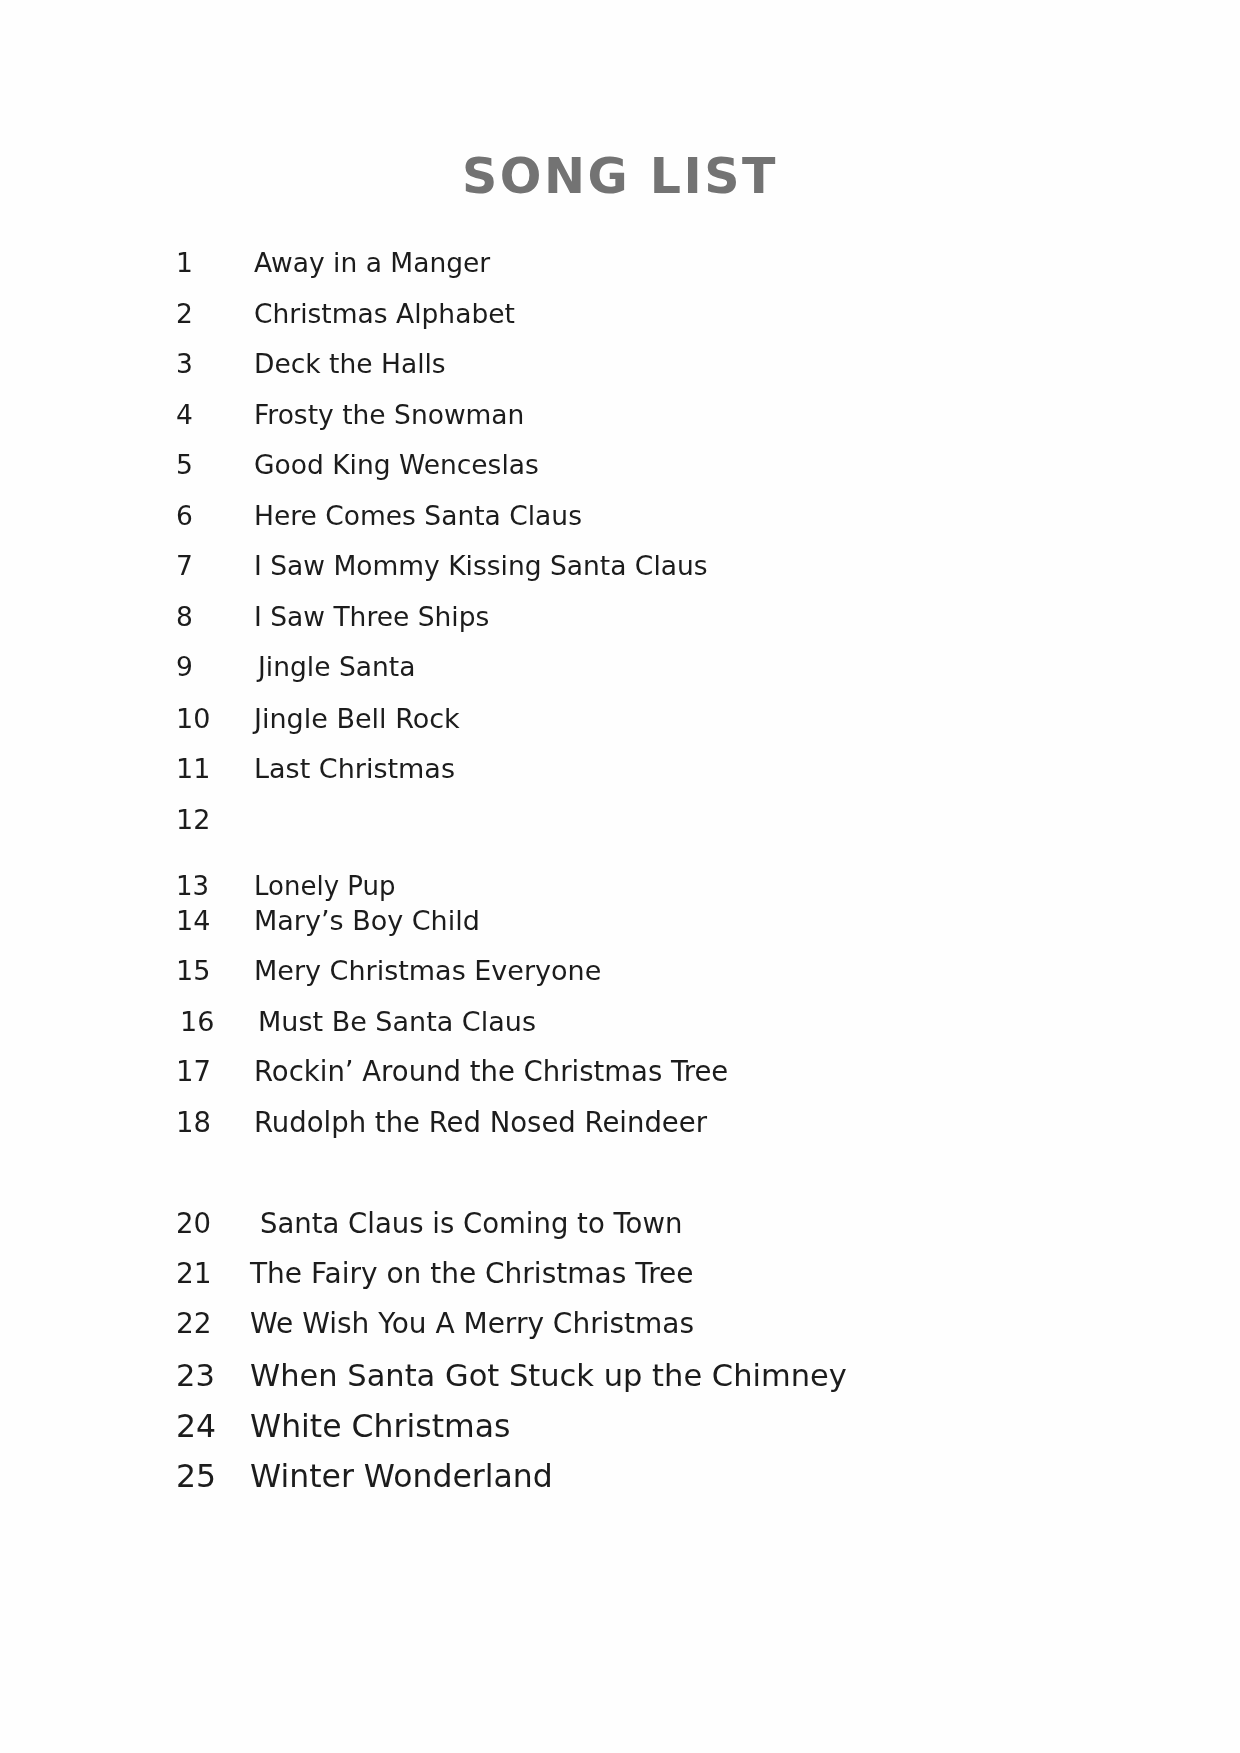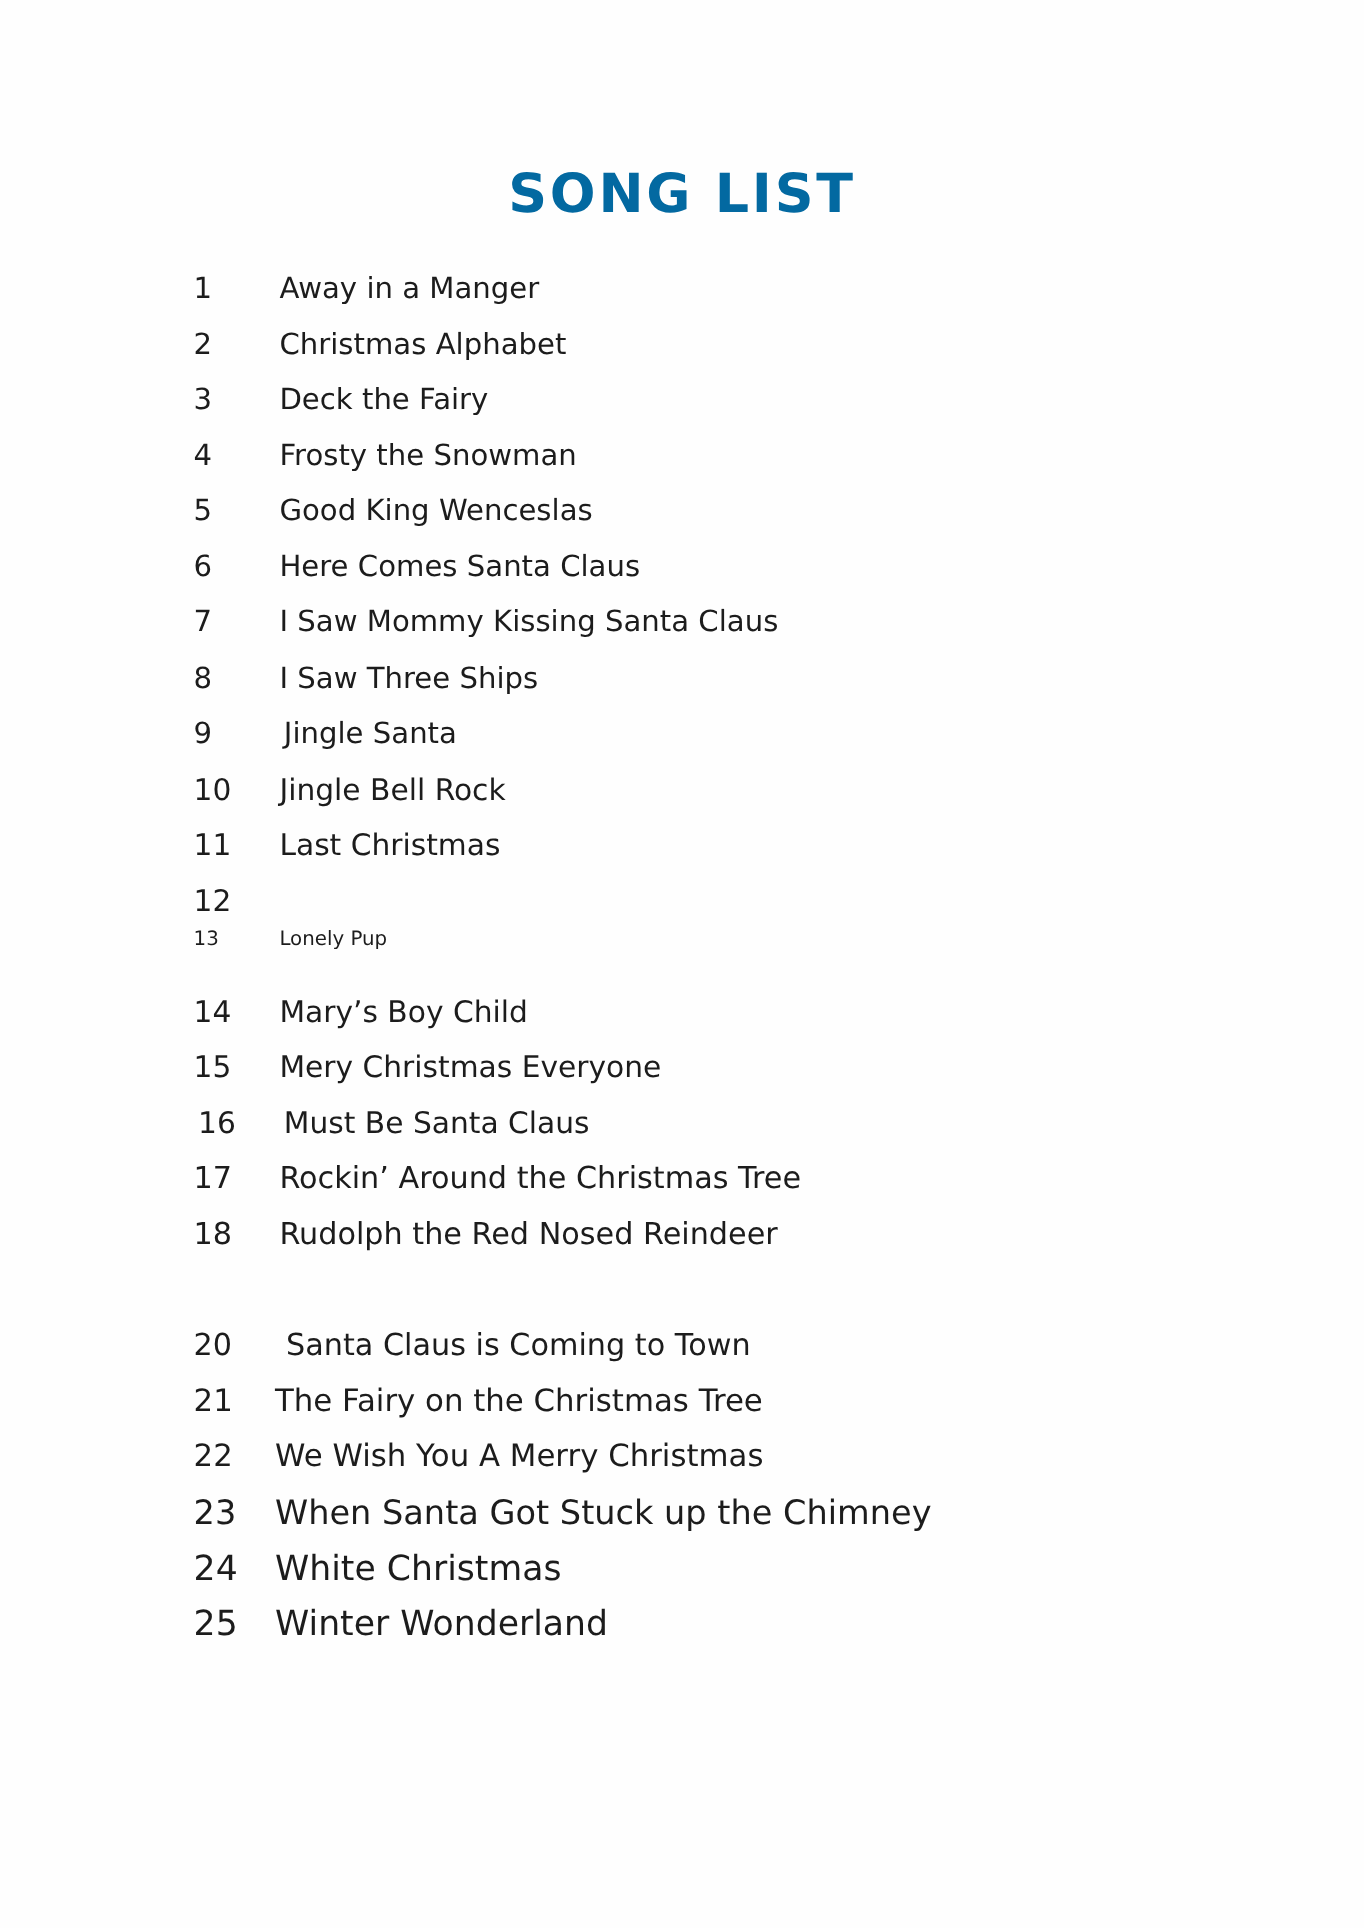--- a/index.html
+++ b/index.html
@@ -25,21 +25,21 @@
   .doc-title {
     position: absolute;
     top: 148px;
     left: 0;
     width: 1240px;
     text-align: center;
     font-family: "DejaVu Sans", sans-serif;
     font-weight: bold;
     font-size: 49px;
     letter-spacing: 2.5px;
-    color: #0369a1;
+    color: #737373;
     white-space: pre;
   }
   .song-list {
     position: absolute;
     top: 248px;
     left: 176px;
     width: 1000px;
     list-style: none;
     margin: 0;
     padding: 0;
@@ -63,31 +63,31 @@
 </head>
 <body>
 
 <div class="page">
 
   <div class="doc-title">SONG LIST</div>
 
   <ul class="song-list" id="song-list" style="position: absolute; height: 1260px;">
       <li class="song-row" style="position: absolute; top: 0px; left: 0px; font-size: 26.5px; line-height: 1.15;"><span class="song-num" style="width: 78px;">1</span><span class="song-title">Away in a Manger</span></li>
       <li class="song-row" style="position: absolute; top: 50.5px; left: 0px; font-size: 26.5px; line-height: 1.15;"><span class="song-num" style="width: 78px;">2</span><span class="song-title">Christmas Alphabet</span></li>
-      <li class="song-row" style="position: absolute; top: 101px; left: 0px; font-size: 26.5px; line-height: 1.15;"><span class="song-num" style="width: 78px;">3</span><span class="song-title">Deck the Fairy</span></li>
+      <li class="song-row" style="position: absolute; top: 101px; left: 0px; font-size: 26.5px; line-height: 1.15;"><span class="song-num" style="width: 78px;">3</span><span class="song-title">Deck the Halls</span></li>
       <li class="song-row" style="position: absolute; top: 151.5px; left: 0px; font-size: 26.5px; line-height: 1.15;"><span class="song-num" style="width: 78px;">4</span><span class="song-title">Frosty the Snowman</span></li>
       <li class="song-row" style="position: absolute; top: 202px; left: 0px; font-size: 26.5px; line-height: 1.15;"><span class="song-num" style="width: 78px;">5</span><span class="song-title">Good King Wenceslas</span></li>
       <li class="song-row" style="position: absolute; top: 252.5px; left: 0px; font-size: 26.5px; line-height: 1.15;"><span class="song-num" style="width: 78px;">6</span><span class="song-title">Here Comes Santa Claus</span></li>
       <li class="song-row" style="position: absolute; top: 303px; left: 0px; font-size: 26.5px; line-height: 1.15;"><span class="song-num" style="width: 78px;">7</span><span class="song-title">I Saw Mommy Kissing Santa Claus</span></li>
       <li class="song-row" style="position: absolute; top: 353.5px; left: 0px; font-size: 26.5px; line-height: 1.15;"><span class="song-num" style="width: 78px;">8</span><span class="song-title">I Saw Three Ships</span></li>
       <li class="song-row" style="position: absolute; top: 404px; left: 0px; font-size: 26.5px; line-height: 1.15;"><span class="song-num" style="width: 82px;">9</span><span class="song-title">Jingle Santa</span></li>
       <li class="song-row" style="position: absolute; top: 454.5px; left: 0px; font-size: 27px; line-height: 1.15;"><span class="song-num" style="width: 78px;">10</span><span class="song-title">Jingle Bell Rock</span></li>
       <li class="song-row" style="position: absolute; top: 505px; left: 0px; font-size: 27px; line-height: 1.15;"><span class="song-num" style="width: 78px;">11</span><span class="song-title">Last Christmas</span></li>
       <li class="song-row" style="position: absolute; top: 555.5px; left: 0px; font-size: 27px; line-height: 1.15;"><span class="song-num" style="width: 78px;">12</span></li>
-      <li class="song-row" style="position: absolute; top: 596px; left: 0px; font-size: 18px; line-height: 1.15;"><span class="song-num" style="width: 78px;">13</span><span class="song-title">Lonely Pup</span></li>
+      <li class="song-row" style="position: absolute; top: 624px; left: 0px; font-size: 26px; line-height: 1.15;"><span class="song-num" style="width: 78px;">13</span><span class="song-title">Lonely Pup</span></li>
       <li class="song-row" style="position: absolute; top: 656.5px; left: 0px; font-size: 27px; line-height: 1.15;"><span class="song-num" style="width: 78px;">14</span><span class="song-title">Mary’s Boy Child</span></li>
       <li class="song-row" style="position: absolute; top: 707px; left: 0px; font-size: 27px; line-height: 1.15;"><span class="song-num" style="width: 78px;">15</span><span class="song-title">Mery Christmas Everyone</span></li>
       <li class="song-row" style="position: absolute; top: 757.5px; left: 4px; font-size: 27px; line-height: 1.15;"><span class="song-num" style="width: 78px;">16</span><span class="song-title">Must Be Santa Claus</span></li>
       <li class="song-row" style="position: absolute; top: 808px; left: 0px; font-size: 27.5px; line-height: 1.15;"><span class="song-num" style="width: 78px;">17</span><span class="song-title">Rockin’ Around the Christmas Tree</span></li>
       <li class="song-row" style="position: absolute; top: 858.5px; left: 0px; font-size: 27.5px; line-height: 1.15;"><span class="song-num" style="width: 78px;">18</span><span class="song-title">Rudolph the Red Nosed Reindeer</span></li>
       <li class="song-row" style="position: absolute; top: 959.5px; left: 0px; font-size: 27.5px; line-height: 1.15;"><span class="song-num" style="width: 84px;">20</span><span class="song-title">Santa Claus is Coming to Town</span></li>
       <li class="song-row" style="position: absolute; top: 1010px; left: 0px; font-size: 28px; line-height: 1.15;"><span class="song-num" style="width: 74px;">21</span><span class="song-title">The Fairy on the Christmas Tree</span></li>
       <li class="song-row" style="position: absolute; top: 1060px; left: 0px; font-size: 28px; line-height: 1.15;"><span class="song-num" style="width: 74px;">22</span><span class="song-title">We Wish You A Merry Christmas</span></li>
       <li class="song-row" style="position: absolute; top: 1110px; left: 0px; font-size: 30.5px; line-height: 1.15;"><span class="song-num" style="width: 74px;">23</span><span class="song-title">When Santa Got Stuck up the Chimney</span></li>
       <li class="song-row" style="position: absolute; top: 1160px; left: 0px; font-size: 31.5px; line-height: 1.15;"><span class="song-num" style="width: 74px;">24</span><span class="song-title">White Christmas</span></li>

